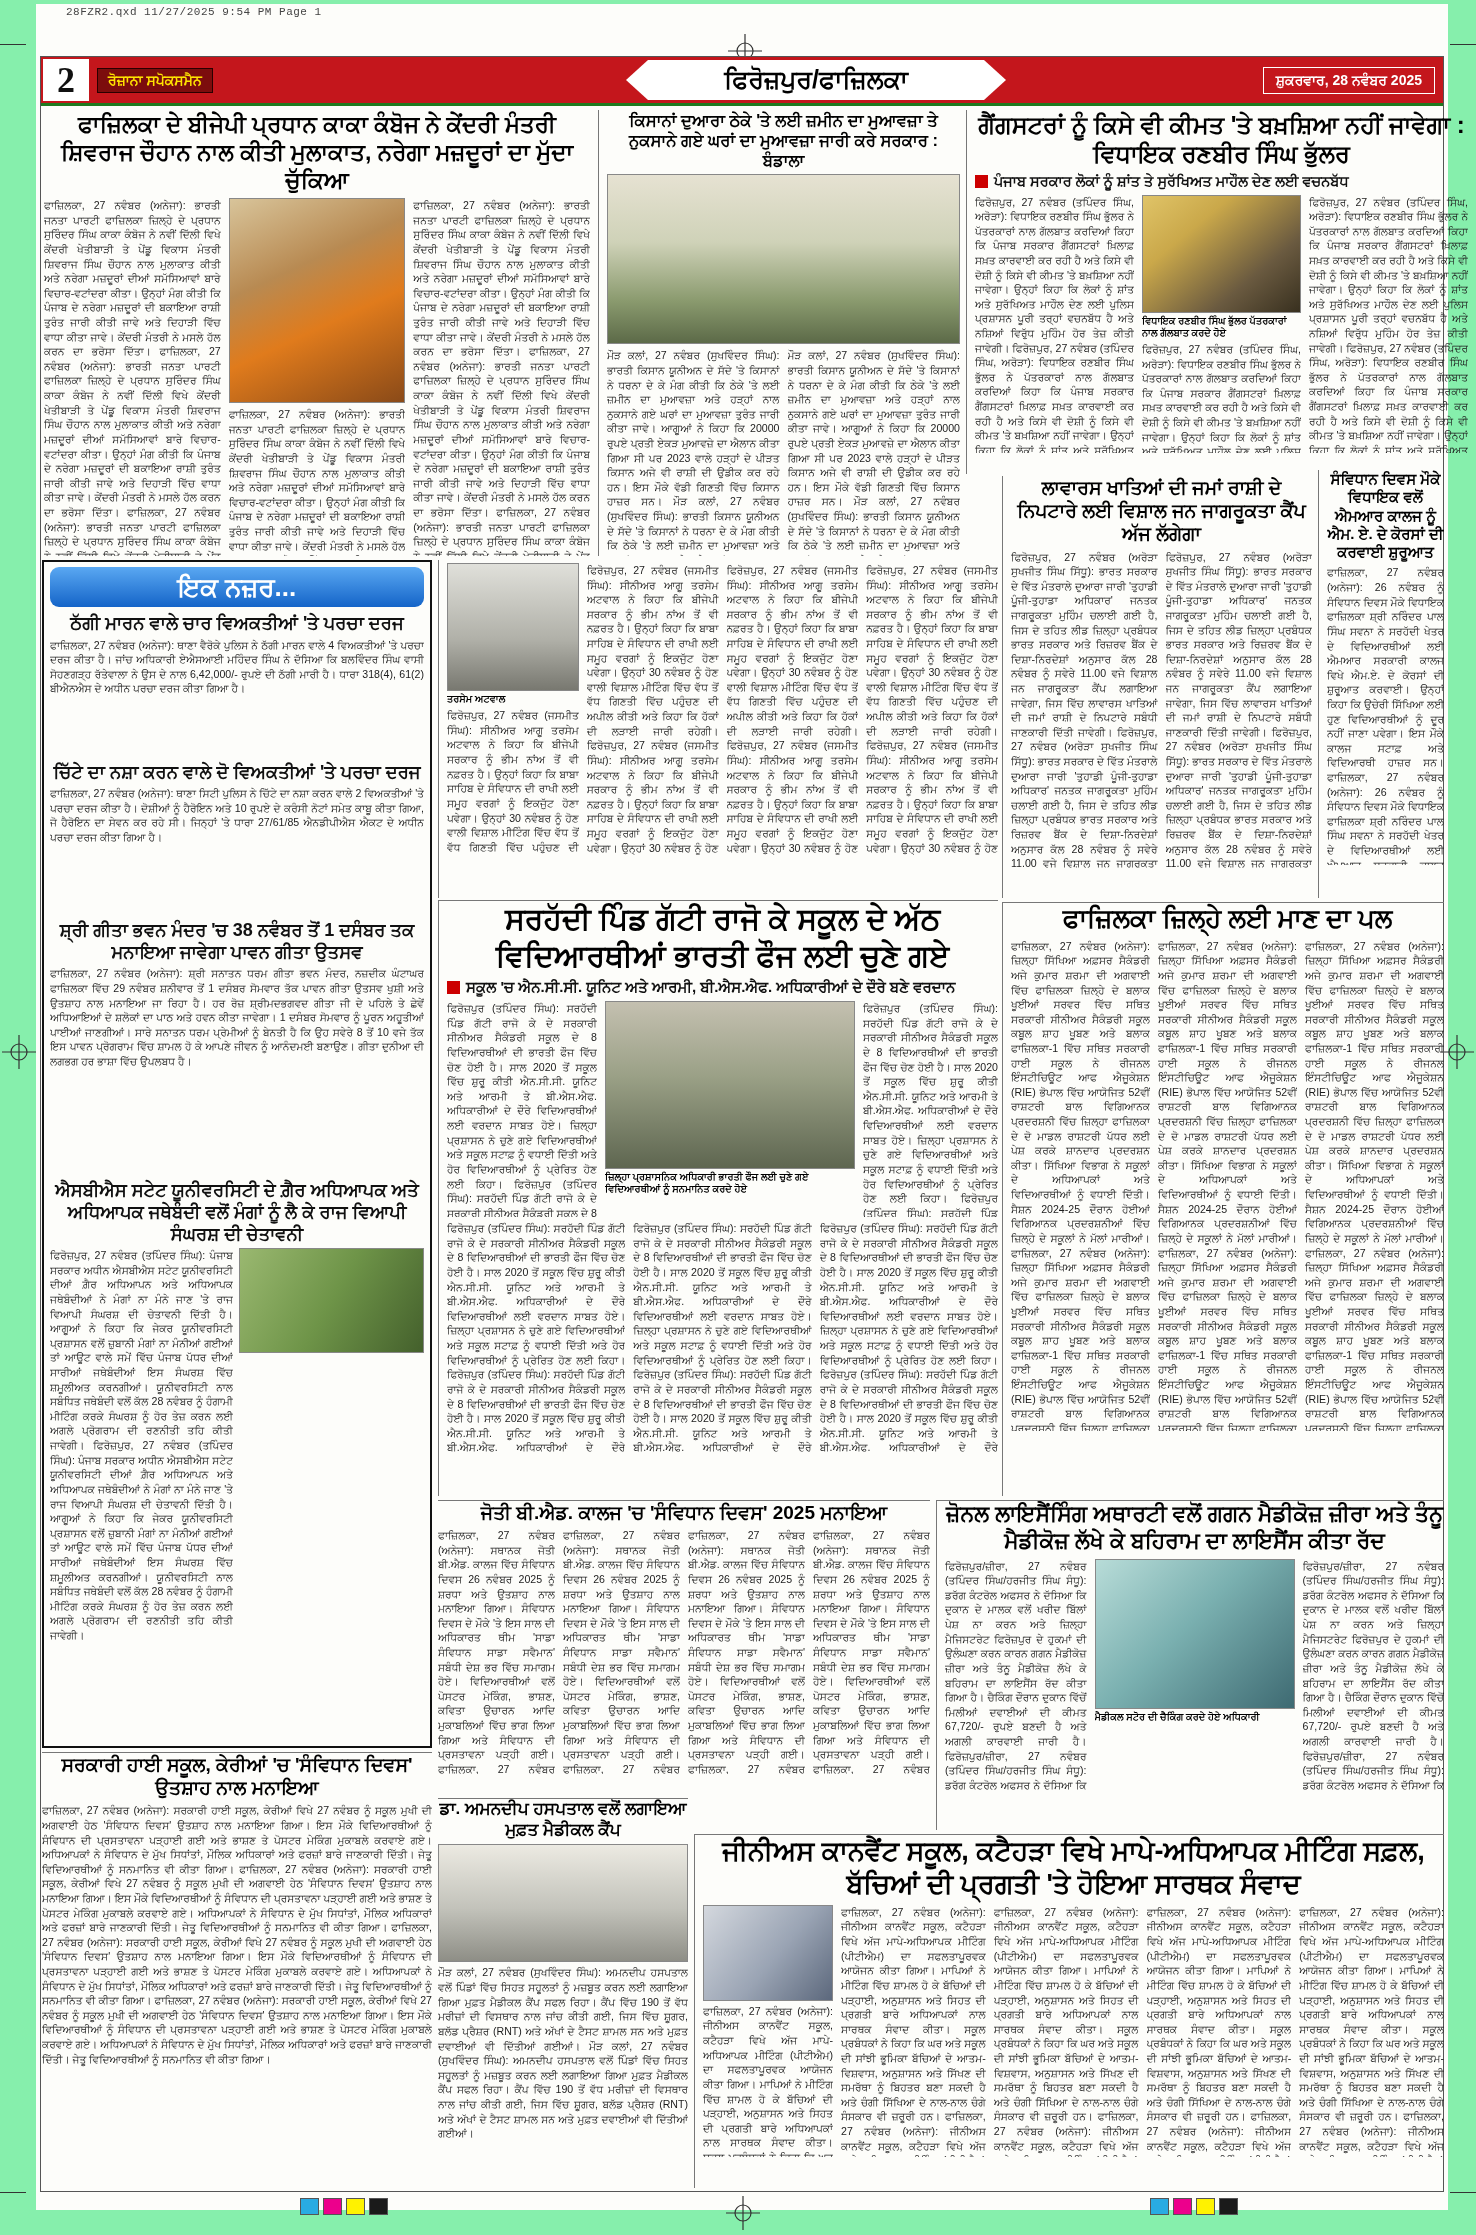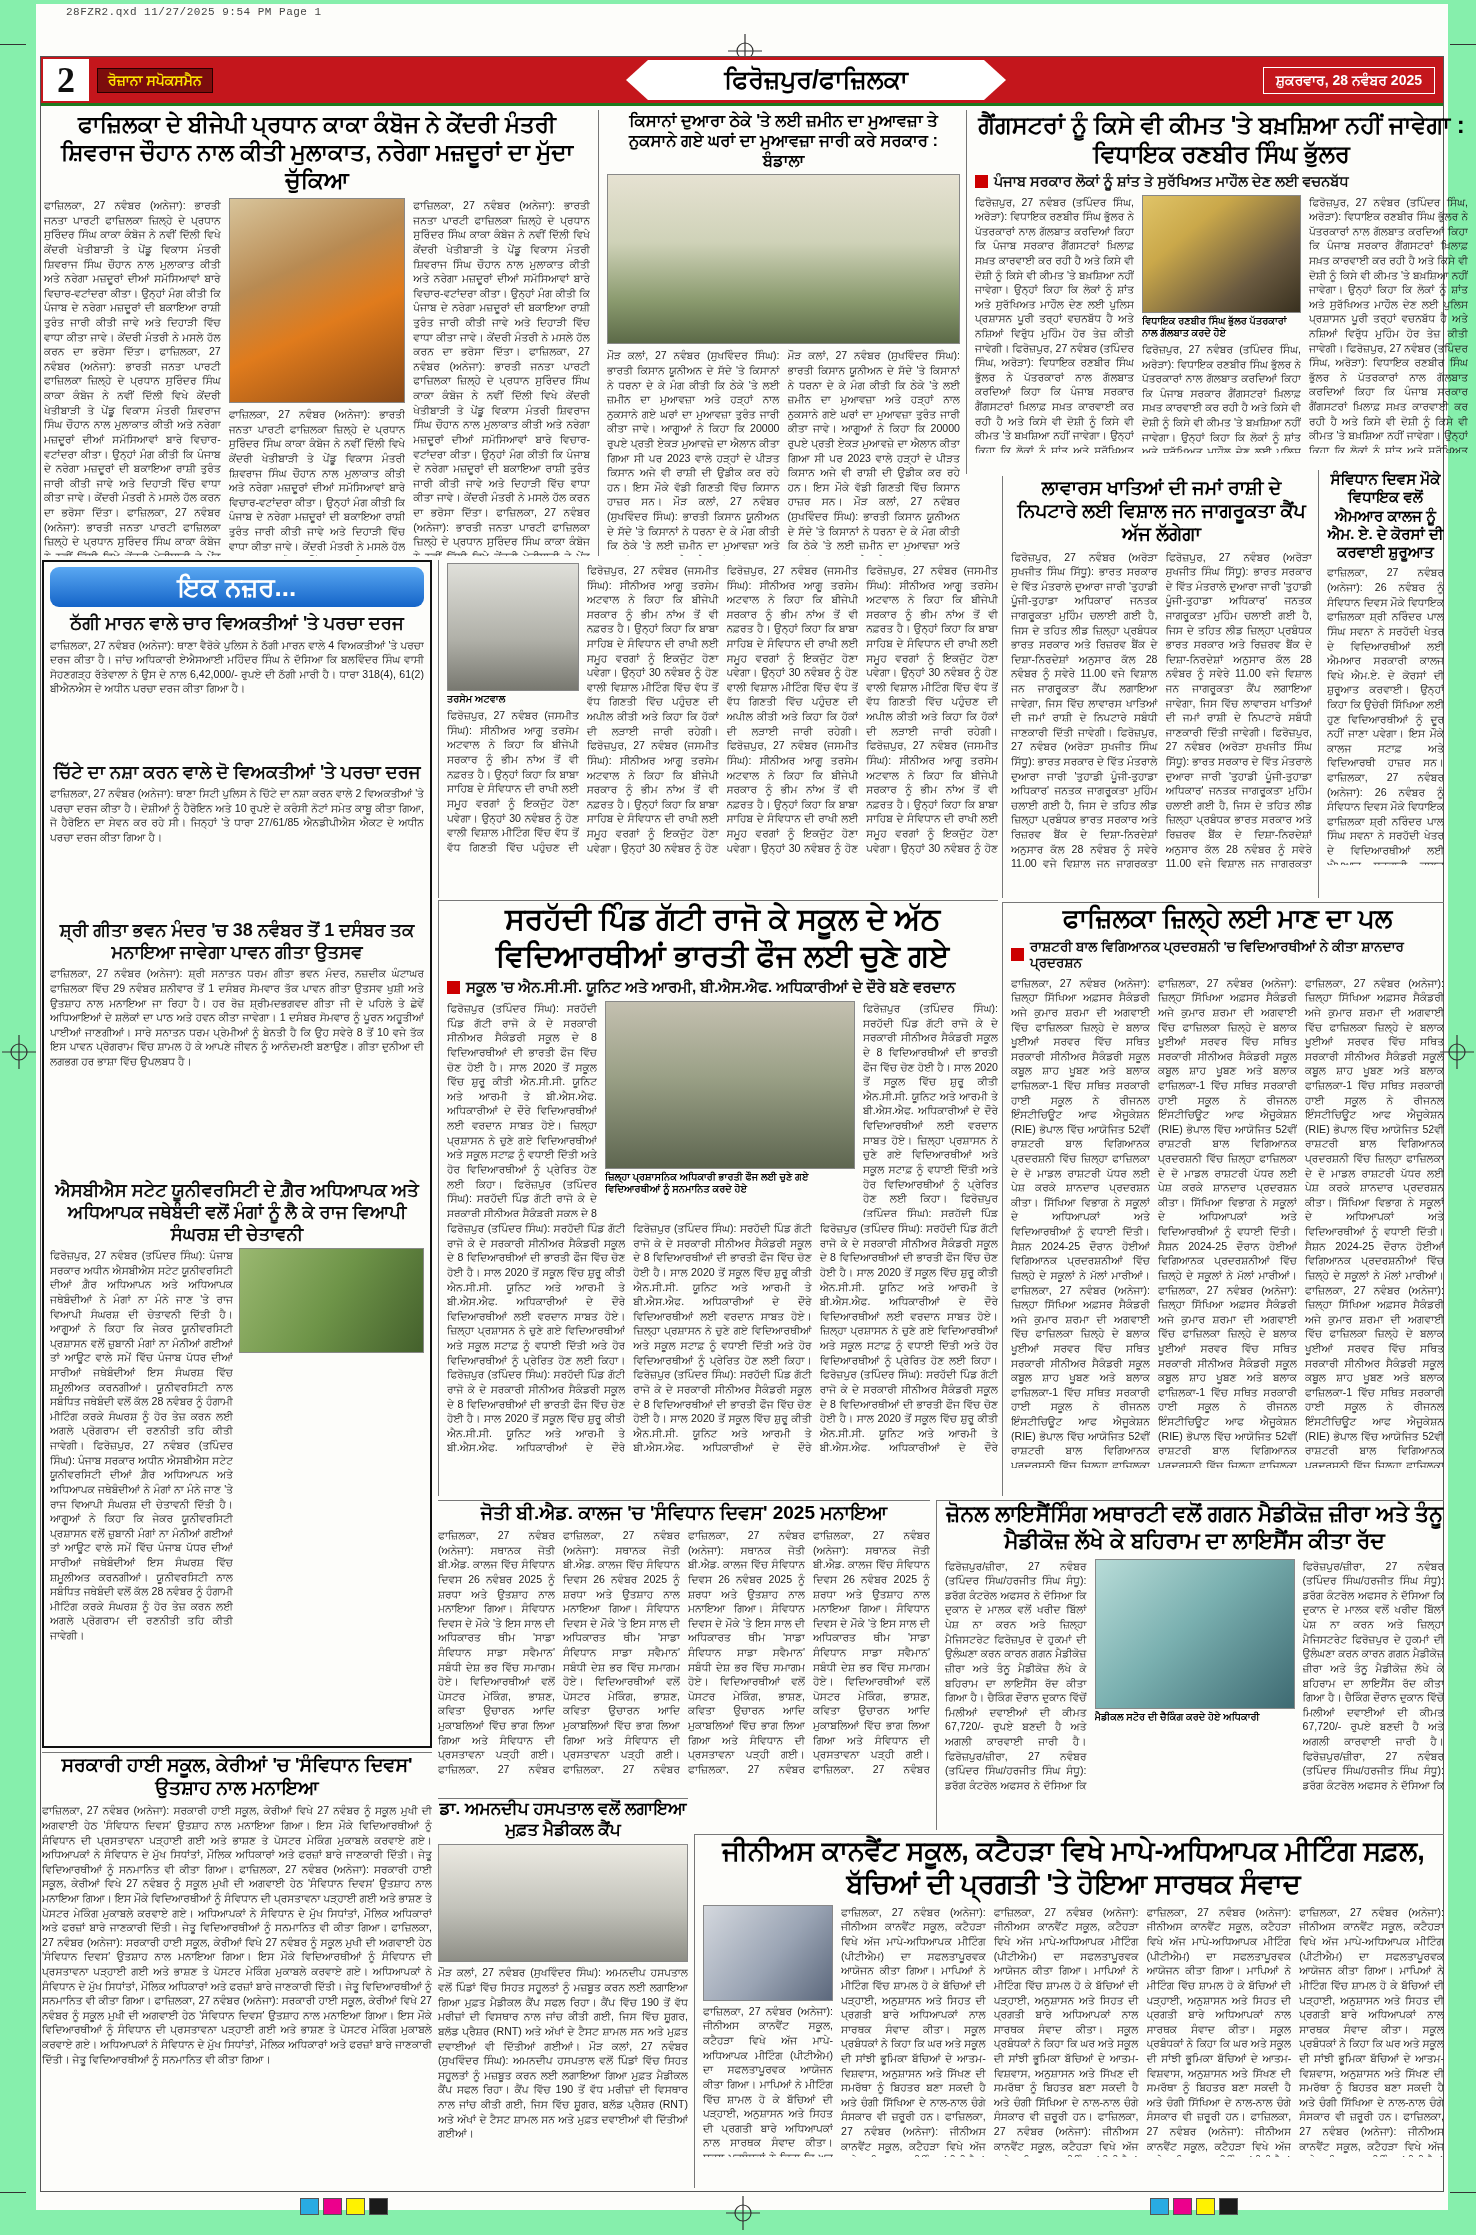--- a/index.html
+++ b/index.html
@@ -246,24 +246,20 @@
           <div class="btxt">ਫਿਰੋਜ਼ਪੁਰ (ਤਪਿੰਦਰ ਸਿੰਘ): ਸਰਹੱਦੀ ਪਿੰਡ ਗੱਟੀ ਰਾਜੋ ਕੇ ਦੇ ਸਰਕਾਰੀ ਸੀਨੀਅਰ ਸੈਕੰਡਰੀ ਸਕੂਲ ਦੇ 8 ਵਿਦਿਆਰਥੀਆਂ ਦੀ ਭਾਰਤੀ ਫੌਜ ਵਿੱਚ ਚੋਣ ਹੋਈ ਹੈ। ਸਾਲ 2020 ਤੋਂ ਸਕੂਲ ਵਿੱਚ ਸ਼ੁਰੂ ਕੀਤੀ ਐਨ.ਸੀ.ਸੀ. ਯੂਨਿਟ ਅਤੇ ਆਰਮੀ ਤੇ ਬੀ.ਐਸ.ਐਫ. ਅਧਿਕਾਰੀਆਂ ਦੇ ਦੌਰੇ ਵਿਦਿਆਰਥੀਆਂ ਲਈ ਵਰਦਾਨ ਸਾਬਤ ਹੋਏ। ਜ਼ਿਲ੍ਹਾ ਪ੍ਰਸ਼ਾਸਨ ਨੇ ਚੁਣੇ ਗਏ ਵਿਦਿਆਰਥੀਆਂ ਅਤੇ ਸਕੂਲ ਸਟਾਫ਼ ਨੂੰ ਵਧਾਈ ਦਿੱਤੀ ਅਤੇ ਹੋਰ ਵਿਦਿਆਰਥੀਆਂ ਨੂੰ ਪ੍ਰੇਰਿਤ ਹੋਣ ਲਈ ਕਿਹਾ। ਫਿਰੋਜ਼ਪੁਰ (ਤਪਿੰਦਰ ਸਿੰਘ): ਸਰਹੱਦੀ ਪਿੰਡ ਗੱਟੀ ਰਾਜੋ ਕੇ ਦੇ ਸਰਕਾਰੀ ਸੀਨੀਅਰ ਸੈਕੰਡਰੀ ਸਕੂਲ ਦੇ 8 ਵਿਦਿਆਰਥੀਆਂ ਦੀ ਭਾਰਤੀ ਫੌਜ ਵਿੱਚ ਚੋਣ ਹੋਈ ਹੈ। ਸਾਲ 2020 ਤੋਂ ਸਕੂਲ ਵਿੱਚ ਸ਼ੁਰੂ ਕੀਤੀ ਐਨ.ਸੀ.ਸੀ. ਯੂਨਿਟ ਅਤੇ ਆਰਮੀ ਤੇ ਬੀ.ਐਸ.ਐਫ. ਅਧਿਕਾਰੀਆਂ ਦੇ ਦੌਰੇ ਵਿਦਿਆਰਥੀਆਂ ਲਈ ਵਰਦਾਨ ਸਾਬਤ ਹੋਏ। ਜ਼ਿਲ੍ਹਾ ਪ੍ਰਸ਼ਾਸਨ ਨੇ ਚੁਣੇ ਗਏ ਵਿਦਿਆਰਥੀਆਂ ਅਤੇ ਸਕੂਲ ਸਟਾਫ਼ ਨੂੰ ਵਧਾਈ ਦਿੱਤੀ ਅਤੇ ਹੋਰ ਵਿਦਿਆਰਥੀਆਂ ਨੂੰ ਪ੍ਰੇਰਿਤ ਹੋਣ ਲਈ ਕਿਹਾ।</div>
         </div>
       <div class="c">
           <div class="btxt">ਫਿਰੋਜ਼ਪੁਰ (ਤਪਿੰਦਰ ਸਿੰਘ): ਸਰਹੱਦੀ ਪਿੰਡ ਗੱਟੀ ਰਾਜੋ ਕੇ ਦੇ ਸਰਕਾਰੀ ਸੀਨੀਅਰ ਸੈਕੰਡਰੀ ਸਕੂਲ ਦੇ 8 ਵਿਦਿਆਰਥੀਆਂ ਦੀ ਭਾਰਤੀ ਫੌਜ ਵਿੱਚ ਚੋਣ ਹੋਈ ਹੈ। ਸਾਲ 2020 ਤੋਂ ਸਕੂਲ ਵਿੱਚ ਸ਼ੁਰੂ ਕੀਤੀ ਐਨ.ਸੀ.ਸੀ. ਯੂਨਿਟ ਅਤੇ ਆਰਮੀ ਤੇ ਬੀ.ਐਸ.ਐਫ. ਅਧਿਕਾਰੀਆਂ ਦੇ ਦੌਰੇ ਵਿਦਿਆਰਥੀਆਂ ਲਈ ਵਰਦਾਨ ਸਾਬਤ ਹੋਏ। ਜ਼ਿਲ੍ਹਾ ਪ੍ਰਸ਼ਾਸਨ ਨੇ ਚੁਣੇ ਗਏ ਵਿਦਿਆਰਥੀਆਂ ਅਤੇ ਸਕੂਲ ਸਟਾਫ਼ ਨੂੰ ਵਧਾਈ ਦਿੱਤੀ ਅਤੇ ਹੋਰ ਵਿਦਿਆਰਥੀਆਂ ਨੂੰ ਪ੍ਰੇਰਿਤ ਹੋਣ ਲਈ ਕਿਹਾ। ਫਿਰੋਜ਼ਪੁਰ (ਤਪਿੰਦਰ ਸਿੰਘ): ਸਰਹੱਦੀ ਪਿੰਡ ਗੱਟੀ ਰਾਜੋ ਕੇ ਦੇ ਸਰਕਾਰੀ ਸੀਨੀਅਰ ਸੈਕੰਡਰੀ ਸਕੂਲ ਦੇ 8 ਵਿਦਿਆਰਥੀਆਂ ਦੀ ਭਾਰਤੀ ਫੌਜ ਵਿੱਚ ਚੋਣ ਹੋਈ ਹੈ। ਸਾਲ 2020 ਤੋਂ ਸਕੂਲ ਵਿੱਚ ਸ਼ੁਰੂ ਕੀਤੀ ਐਨ.ਸੀ.ਸੀ. ਯੂਨਿਟ ਅਤੇ ਆਰਮੀ ਤੇ ਬੀ.ਐਸ.ਐਫ. ਅਧਿਕਾਰੀਆਂ ਦੇ ਦੌਰੇ ਵਿਦਿਆਰਥੀਆਂ ਲਈ ਵਰਦਾਨ ਸਾਬਤ ਹੋਏ। ਜ਼ਿਲ੍ਹਾ ਪ੍ਰਸ਼ਾਸਨ ਨੇ ਚੁਣੇ ਗਏ ਵਿਦਿਆਰਥੀਆਂ ਅਤੇ ਸਕੂਲ ਸਟਾਫ਼ ਨੂੰ ਵਧਾਈ ਦਿੱਤੀ ਅਤੇ ਹੋਰ ਵਿਦਿਆਰਥੀਆਂ ਨੂੰ ਪ੍ਰੇਰਿਤ ਹੋਣ ਲਈ ਕਿਹਾ।</div>
         </div>
     </div>
   </div>
 
   <div class="art vline-l hline-t" style="left:1002px;top:902px;width:442px;height:594px;">
     <div class="hl" style="font-size:26px;">ਫਾਜ਼ਿਲਕਾ ਜ਼ਿਲ੍ਹੇ ਲਈ ਮਾਣ ਦਾ ਪਲ</div>
-    <div class="sub" style="font-size:13.5px;">
-      <span class="sq"></span>
-      <span>ਰਾਸ਼ਟਰੀ ਬਾਲ ਵਿਗਿਆਨਕ ਪ੍ਰਦਰਸ਼ਨੀ 'ਚ ਵਿਦਿਆਰਥੀਆਂ ਨੇ ਕੀਤਾ ਸ਼ਾਨਦਾਰ ਪ੍ਰਦਰਸ਼ਨ</span>
-    </div>
     <div class="row" style="height:492px;">
       <div class="c">
           <div class="btxt">ਫਾਜ਼ਿਲਕਾ, 27 ਨਵੰਬਰ (ਅਨੇਜਾ): ਜ਼ਿਲ੍ਹਾ ਸਿੱਖਿਆ ਅਫ਼ਸਰ ਸੈਕੰਡਰੀ ਅਜੇ ਕੁਮਾਰ ਸ਼ਰਮਾ ਦੀ ਅਗਵਾਈ ਵਿੱਚ ਫਾਜ਼ਿਲਕਾ ਜ਼ਿਲ੍ਹੇ ਦੇ ਬਲਾਕ ਖੂਈਆਂ ਸਰਵਰ ਵਿੱਚ ਸਥਿਤ ਸਰਕਾਰੀ ਸੀਨੀਅਰ ਸੈਕੰਡਰੀ ਸਕੂਲ ਕਬੂਲ ਸ਼ਾਹ ਖੂਬਣ ਅਤੇ ਬਲਾਕ ਫਾਜ਼ਿਲਕਾ-1 ਵਿੱਚ ਸਥਿਤ ਸਰਕਾਰੀ ਹਾਈ ਸਕੂਲ ਨੇ ਰੀਜਨਲ ਇੰਸਟੀਚਿਊਟ ਆਫ ਐਜੂਕੇਸ਼ਨ (RIE) ਭੋਪਾਲ ਵਿੱਚ ਆਯੋਜਿਤ 52ਵੀਂ ਰਾਸ਼ਟਰੀ ਬਾਲ ਵਿਗਿਆਨਕ ਪ੍ਰਦਰਸ਼ਨੀ ਵਿੱਚ ਜ਼ਿਲ੍ਹਾ ਫਾਜ਼ਿਲਕਾ ਦੇ ਦੋ ਮਾਡਲ ਰਾਸ਼ਟਰੀ ਪੱਧਰ ਲਈ ਪੇਸ਼ ਕਰਕੇ ਸ਼ਾਨਦਾਰ ਪ੍ਰਦਰਸ਼ਨ ਕੀਤਾ। ਸਿੱਖਿਆ ਵਿਭਾਗ ਨੇ ਸਕੂਲਾਂ ਦੇ ਅਧਿਆਪਕਾਂ ਅਤੇ ਵਿਦਿਆਰਥੀਆਂ ਨੂੰ ਵਧਾਈ ਦਿੱਤੀ। ਸੈਸ਼ਨ 2024-25 ਦੌਰਾਨ ਹੋਈਆਂ ਵਿਗਿਆਨਕ ਪ੍ਰਦਰਸ਼ਨੀਆਂ ਵਿੱਚ ਜ਼ਿਲ੍ਹੇ ਦੇ ਸਕੂਲਾਂ ਨੇ ਮੱਲਾਂ ਮਾਰੀਆਂ। ਫਾਜ਼ਿਲਕਾ, 27 ਨਵੰਬਰ (ਅਨੇਜਾ): ਜ਼ਿਲ੍ਹਾ ਸਿੱਖਿਆ ਅਫ਼ਸਰ ਸੈਕੰਡਰੀ ਅਜੇ ਕੁਮਾਰ ਸ਼ਰਮਾ ਦੀ ਅਗਵਾਈ ਵਿੱਚ ਫਾਜ਼ਿਲਕਾ ਜ਼ਿਲ੍ਹੇ ਦੇ ਬਲਾਕ ਖੂਈਆਂ ਸਰਵਰ ਵਿੱਚ ਸਥਿਤ ਸਰਕਾਰੀ ਸੀਨੀਅਰ ਸੈਕੰਡਰੀ ਸਕੂਲ ਕਬੂਲ ਸ਼ਾਹ ਖੂਬਣ ਅਤੇ ਬਲਾਕ ਫਾਜ਼ਿਲਕਾ-1 ਵਿੱਚ ਸਥਿਤ ਸਰਕਾਰੀ ਹਾਈ ਸਕੂਲ ਨੇ ਰੀਜਨਲ ਇੰਸਟੀਚਿਊਟ ਆਫ ਐਜੂਕੇਸ਼ਨ (RIE) ਭੋਪਾਲ ਵਿੱਚ ਆਯੋਜਿਤ 52ਵੀਂ ਰਾਸ਼ਟਰੀ ਬਾਲ ਵਿਗਿਆਨਕ ਪ੍ਰਦਰਸ਼ਨੀ ਵਿੱਚ ਜ਼ਿਲ੍ਹਾ ਫਾਜ਼ਿਲਕਾ ਦੇ ਦੋ ਮਾਡਲ ਰਾਸ਼ਟਰੀ ਪੱਧਰ ਲਈ ਪੇਸ਼ ਕਰਕੇ ਸ਼ਾਨਦਾਰ ਪ੍ਰਦਰਸ਼ਨ ਕੀਤਾ। ਸਿੱਖਿਆ ਵਿਭਾਗ ਨੇ ਸਕੂਲਾਂ ਦੇ ਅਧਿਆਪਕਾਂ ਅਤੇ ਵਿਦਿਆਰਥੀਆਂ ਨੂੰ ਵਧਾਈ ਦਿੱਤੀ। ਸੈਸ਼ਨ 2024-25 ਦੌਰਾਨ ਹੋਈਆਂ ਵਿਗਿਆਨਕ ਪ੍ਰਦਰਸ਼ਨੀਆਂ ਵਿੱਚ ਜ਼ਿਲ੍ਹੇ ਦੇ ਸਕੂਲਾਂ ਨੇ ਮੱਲਾਂ ਮਾਰੀਆਂ।</div>
         </div>
       <div class="c">
           <div class="btxt">ਫਾਜ਼ਿਲਕਾ, 27 ਨਵੰਬਰ (ਅਨੇਜਾ): ਜ਼ਿਲ੍ਹਾ ਸਿੱਖਿਆ ਅਫ਼ਸਰ ਸੈਕੰਡਰੀ ਅਜੇ ਕੁਮਾਰ ਸ਼ਰਮਾ ਦੀ ਅਗਵਾਈ ਵਿੱਚ ਫਾਜ਼ਿਲਕਾ ਜ਼ਿਲ੍ਹੇ ਦੇ ਬਲਾਕ ਖੂਈਆਂ ਸਰਵਰ ਵਿੱਚ ਸਥਿਤ ਸਰਕਾਰੀ ਸੀਨੀਅਰ ਸੈਕੰਡਰੀ ਸਕੂਲ ਕਬੂਲ ਸ਼ਾਹ ਖੂਬਣ ਅਤੇ ਬਲਾਕ ਫਾਜ਼ਿਲਕਾ-1 ਵਿੱਚ ਸਥਿਤ ਸਰਕਾਰੀ ਹਾਈ ਸਕੂਲ ਨੇ ਰੀਜਨਲ ਇੰਸਟੀਚਿਊਟ ਆਫ ਐਜੂਕੇਸ਼ਨ (RIE) ਭੋਪਾਲ ਵਿੱਚ ਆਯੋਜਿਤ 52ਵੀਂ ਰਾਸ਼ਟਰੀ ਬਾਲ ਵਿਗਿਆਨਕ ਪ੍ਰਦਰਸ਼ਨੀ ਵਿੱਚ ਜ਼ਿਲ੍ਹਾ ਫਾਜ਼ਿਲਕਾ ਦੇ ਦੋ ਮਾਡਲ ਰਾਸ਼ਟਰੀ ਪੱਧਰ ਲਈ ਪੇਸ਼ ਕਰਕੇ ਸ਼ਾਨਦਾਰ ਪ੍ਰਦਰਸ਼ਨ ਕੀਤਾ। ਸਿੱਖਿਆ ਵਿਭਾਗ ਨੇ ਸਕੂਲਾਂ ਦੇ ਅਧਿਆਪਕਾਂ ਅਤੇ ਵਿਦਿਆਰਥੀਆਂ ਨੂੰ ਵਧਾਈ ਦਿੱਤੀ। ਸੈਸ਼ਨ 2024-25 ਦੌਰਾਨ ਹੋਈਆਂ ਵਿਗਿਆਨਕ ਪ੍ਰਦਰਸ਼ਨੀਆਂ ਵਿੱਚ ਜ਼ਿਲ੍ਹੇ ਦੇ ਸਕੂਲਾਂ ਨੇ ਮੱਲਾਂ ਮਾਰੀਆਂ। ਫਾਜ਼ਿਲਕਾ, 27 ਨਵੰਬਰ (ਅਨੇਜਾ): ਜ਼ਿਲ੍ਹਾ ਸਿੱਖਿਆ ਅਫ਼ਸਰ ਸੈਕੰਡਰੀ ਅਜੇ ਕੁਮਾਰ ਸ਼ਰਮਾ ਦੀ ਅਗਵਾਈ ਵਿੱਚ ਫਾਜ਼ਿਲਕਾ ਜ਼ਿਲ੍ਹੇ ਦੇ ਬਲਾਕ ਖੂਈਆਂ ਸਰਵਰ ਵਿੱਚ ਸਥਿਤ ਸਰਕਾਰੀ ਸੀਨੀਅਰ ਸੈਕੰਡਰੀ ਸਕੂਲ ਕਬੂਲ ਸ਼ਾਹ ਖੂਬਣ ਅਤੇ ਬਲਾਕ ਫਾਜ਼ਿਲਕਾ-1 ਵਿੱਚ ਸਥਿਤ ਸਰਕਾਰੀ ਹਾਈ ਸਕੂਲ ਨੇ ਰੀਜਨਲ ਇੰਸਟੀਚਿਊਟ ਆਫ ਐਜੂਕੇਸ਼ਨ (RIE) ਭੋਪਾਲ ਵਿੱਚ ਆਯੋਜਿਤ 52ਵੀਂ ਰਾਸ਼ਟਰੀ ਬਾਲ ਵਿਗਿਆਨਕ ਪ੍ਰਦਰਸ਼ਨੀ ਵਿੱਚ ਜ਼ਿਲ੍ਹਾ ਫਾਜ਼ਿਲਕਾ ਦੇ ਦੋ ਮਾਡਲ ਰਾਸ਼ਟਰੀ ਪੱਧਰ ਲਈ ਪੇਸ਼ ਕਰਕੇ ਸ਼ਾਨਦਾਰ ਪ੍ਰਦਰਸ਼ਨ ਕੀਤਾ। ਸਿੱਖਿਆ ਵਿਭਾਗ ਨੇ ਸਕੂਲਾਂ ਦੇ ਅਧਿਆਪਕਾਂ ਅਤੇ ਵਿਦਿਆਰਥੀਆਂ ਨੂੰ ਵਧਾਈ ਦਿੱਤੀ। ਸੈਸ਼ਨ 2024-25 ਦੌਰਾਨ ਹੋਈਆਂ ਵਿਗਿਆਨਕ ਪ੍ਰਦਰਸ਼ਨੀਆਂ ਵਿੱਚ ਜ਼ਿਲ੍ਹੇ ਦੇ ਸਕੂਲਾਂ ਨੇ ਮੱਲਾਂ ਮਾਰੀਆਂ।</div>
         </div>
       <div class="c">
           <div class="btxt">ਫਾਜ਼ਿਲਕਾ, 27 ਨਵੰਬਰ (ਅਨੇਜਾ): ਜ਼ਿਲ੍ਹਾ ਸਿੱਖਿਆ ਅਫ਼ਸਰ ਸੈਕੰਡਰੀ ਅਜੇ ਕੁਮਾਰ ਸ਼ਰਮਾ ਦੀ ਅਗਵਾਈ ਵਿੱਚ ਫਾਜ਼ਿਲਕਾ ਜ਼ਿਲ੍ਹੇ ਦੇ ਬਲਾਕ ਖੂਈਆਂ ਸਰਵਰ ਵਿੱਚ ਸਥਿਤ ਸਰਕਾਰੀ ਸੀਨੀਅਰ ਸੈਕੰਡਰੀ ਸਕੂਲ ਕਬੂਲ ਸ਼ਾਹ ਖੂਬਣ ਅਤੇ ਬਲਾਕ ਫਾਜ਼ਿਲਕਾ-1 ਵਿੱਚ ਸਥਿਤ ਸਰਕਾਰੀ ਹਾਈ ਸਕੂਲ ਨੇ ਰੀਜਨਲ ਇੰਸਟੀਚਿਊਟ ਆਫ ਐਜੂਕੇਸ਼ਨ (RIE) ਭੋਪਾਲ ਵਿੱਚ ਆਯੋਜਿਤ 52ਵੀਂ ਰਾਸ਼ਟਰੀ ਬਾਲ ਵਿਗਿਆਨਕ ਪ੍ਰਦਰਸ਼ਨੀ ਵਿੱਚ ਜ਼ਿਲ੍ਹਾ ਫਾਜ਼ਿਲਕਾ ਦੇ ਦੋ ਮਾਡਲ ਰਾਸ਼ਟਰੀ ਪੱਧਰ ਲਈ ਪੇਸ਼ ਕਰਕੇ ਸ਼ਾਨਦਾਰ ਪ੍ਰਦਰਸ਼ਨ ਕੀਤਾ। ਸਿੱਖਿਆ ਵਿਭਾਗ ਨੇ ਸਕੂਲਾਂ ਦੇ ਅਧਿਆਪਕਾਂ ਅਤੇ ਵਿਦਿਆਰਥੀਆਂ ਨੂੰ ਵਧਾਈ ਦਿੱਤੀ। ਸੈਸ਼ਨ 2024-25 ਦੌਰਾਨ ਹੋਈਆਂ ਵਿਗਿਆਨਕ ਪ੍ਰਦਰਸ਼ਨੀਆਂ ਵਿੱਚ ਜ਼ਿਲ੍ਹੇ ਦੇ ਸਕੂਲਾਂ ਨੇ ਮੱਲਾਂ ਮਾਰੀਆਂ। ਫਾਜ਼ਿਲਕਾ, 27 ਨਵੰਬਰ (ਅਨੇਜਾ): ਜ਼ਿਲ੍ਹਾ ਸਿੱਖਿਆ ਅਫ਼ਸਰ ਸੈਕੰਡਰੀ ਅਜੇ ਕੁਮਾਰ ਸ਼ਰਮਾ ਦੀ ਅਗਵਾਈ ਵਿੱਚ ਫਾਜ਼ਿਲਕਾ ਜ਼ਿਲ੍ਹੇ ਦੇ ਬਲਾਕ ਖੂਈਆਂ ਸਰਵਰ ਵਿੱਚ ਸਥਿਤ ਸਰਕਾਰੀ ਸੀਨੀਅਰ ਸੈਕੰਡਰੀ ਸਕੂਲ ਕਬੂਲ ਸ਼ਾਹ ਖੂਬਣ ਅਤੇ ਬਲਾਕ ਫਾਜ਼ਿਲਕਾ-1 ਵਿੱਚ ਸਥਿਤ ਸਰਕਾਰੀ ਹਾਈ ਸਕੂਲ ਨੇ ਰੀਜਨਲ ਇੰਸਟੀਚਿਊਟ ਆਫ ਐਜੂਕੇਸ਼ਨ (RIE) ਭੋਪਾਲ ਵਿੱਚ ਆਯੋਜਿਤ 52ਵੀਂ ਰਾਸ਼ਟਰੀ ਬਾਲ ਵਿਗਿਆਨਕ ਪ੍ਰਦਰਸ਼ਨੀ ਵਿੱਚ ਜ਼ਿਲ੍ਹਾ ਫਾਜ਼ਿਲਕਾ ਦੇ ਦੋ ਮਾਡਲ ਰਾਸ਼ਟਰੀ ਪੱਧਰ ਲਈ ਪੇਸ਼ ਕਰਕੇ ਸ਼ਾਨਦਾਰ ਪ੍ਰਦਰਸ਼ਨ ਕੀਤਾ। ਸਿੱਖਿਆ ਵਿਭਾਗ ਨੇ ਸਕੂਲਾਂ ਦੇ ਅਧਿਆਪਕਾਂ ਅਤੇ ਵਿਦਿਆਰਥੀਆਂ ਨੂੰ ਵਧਾਈ ਦਿੱਤੀ। ਸੈਸ਼ਨ 2024-25 ਦੌਰਾਨ ਹੋਈਆਂ ਵਿਗਿਆਨਕ ਪ੍ਰਦਰਸ਼ਨੀਆਂ ਵਿੱਚ ਜ਼ਿਲ੍ਹੇ ਦੇ ਸਕੂਲਾਂ ਨੇ ਮੱਲਾਂ ਮਾਰੀਆਂ।</div>
         </div>

